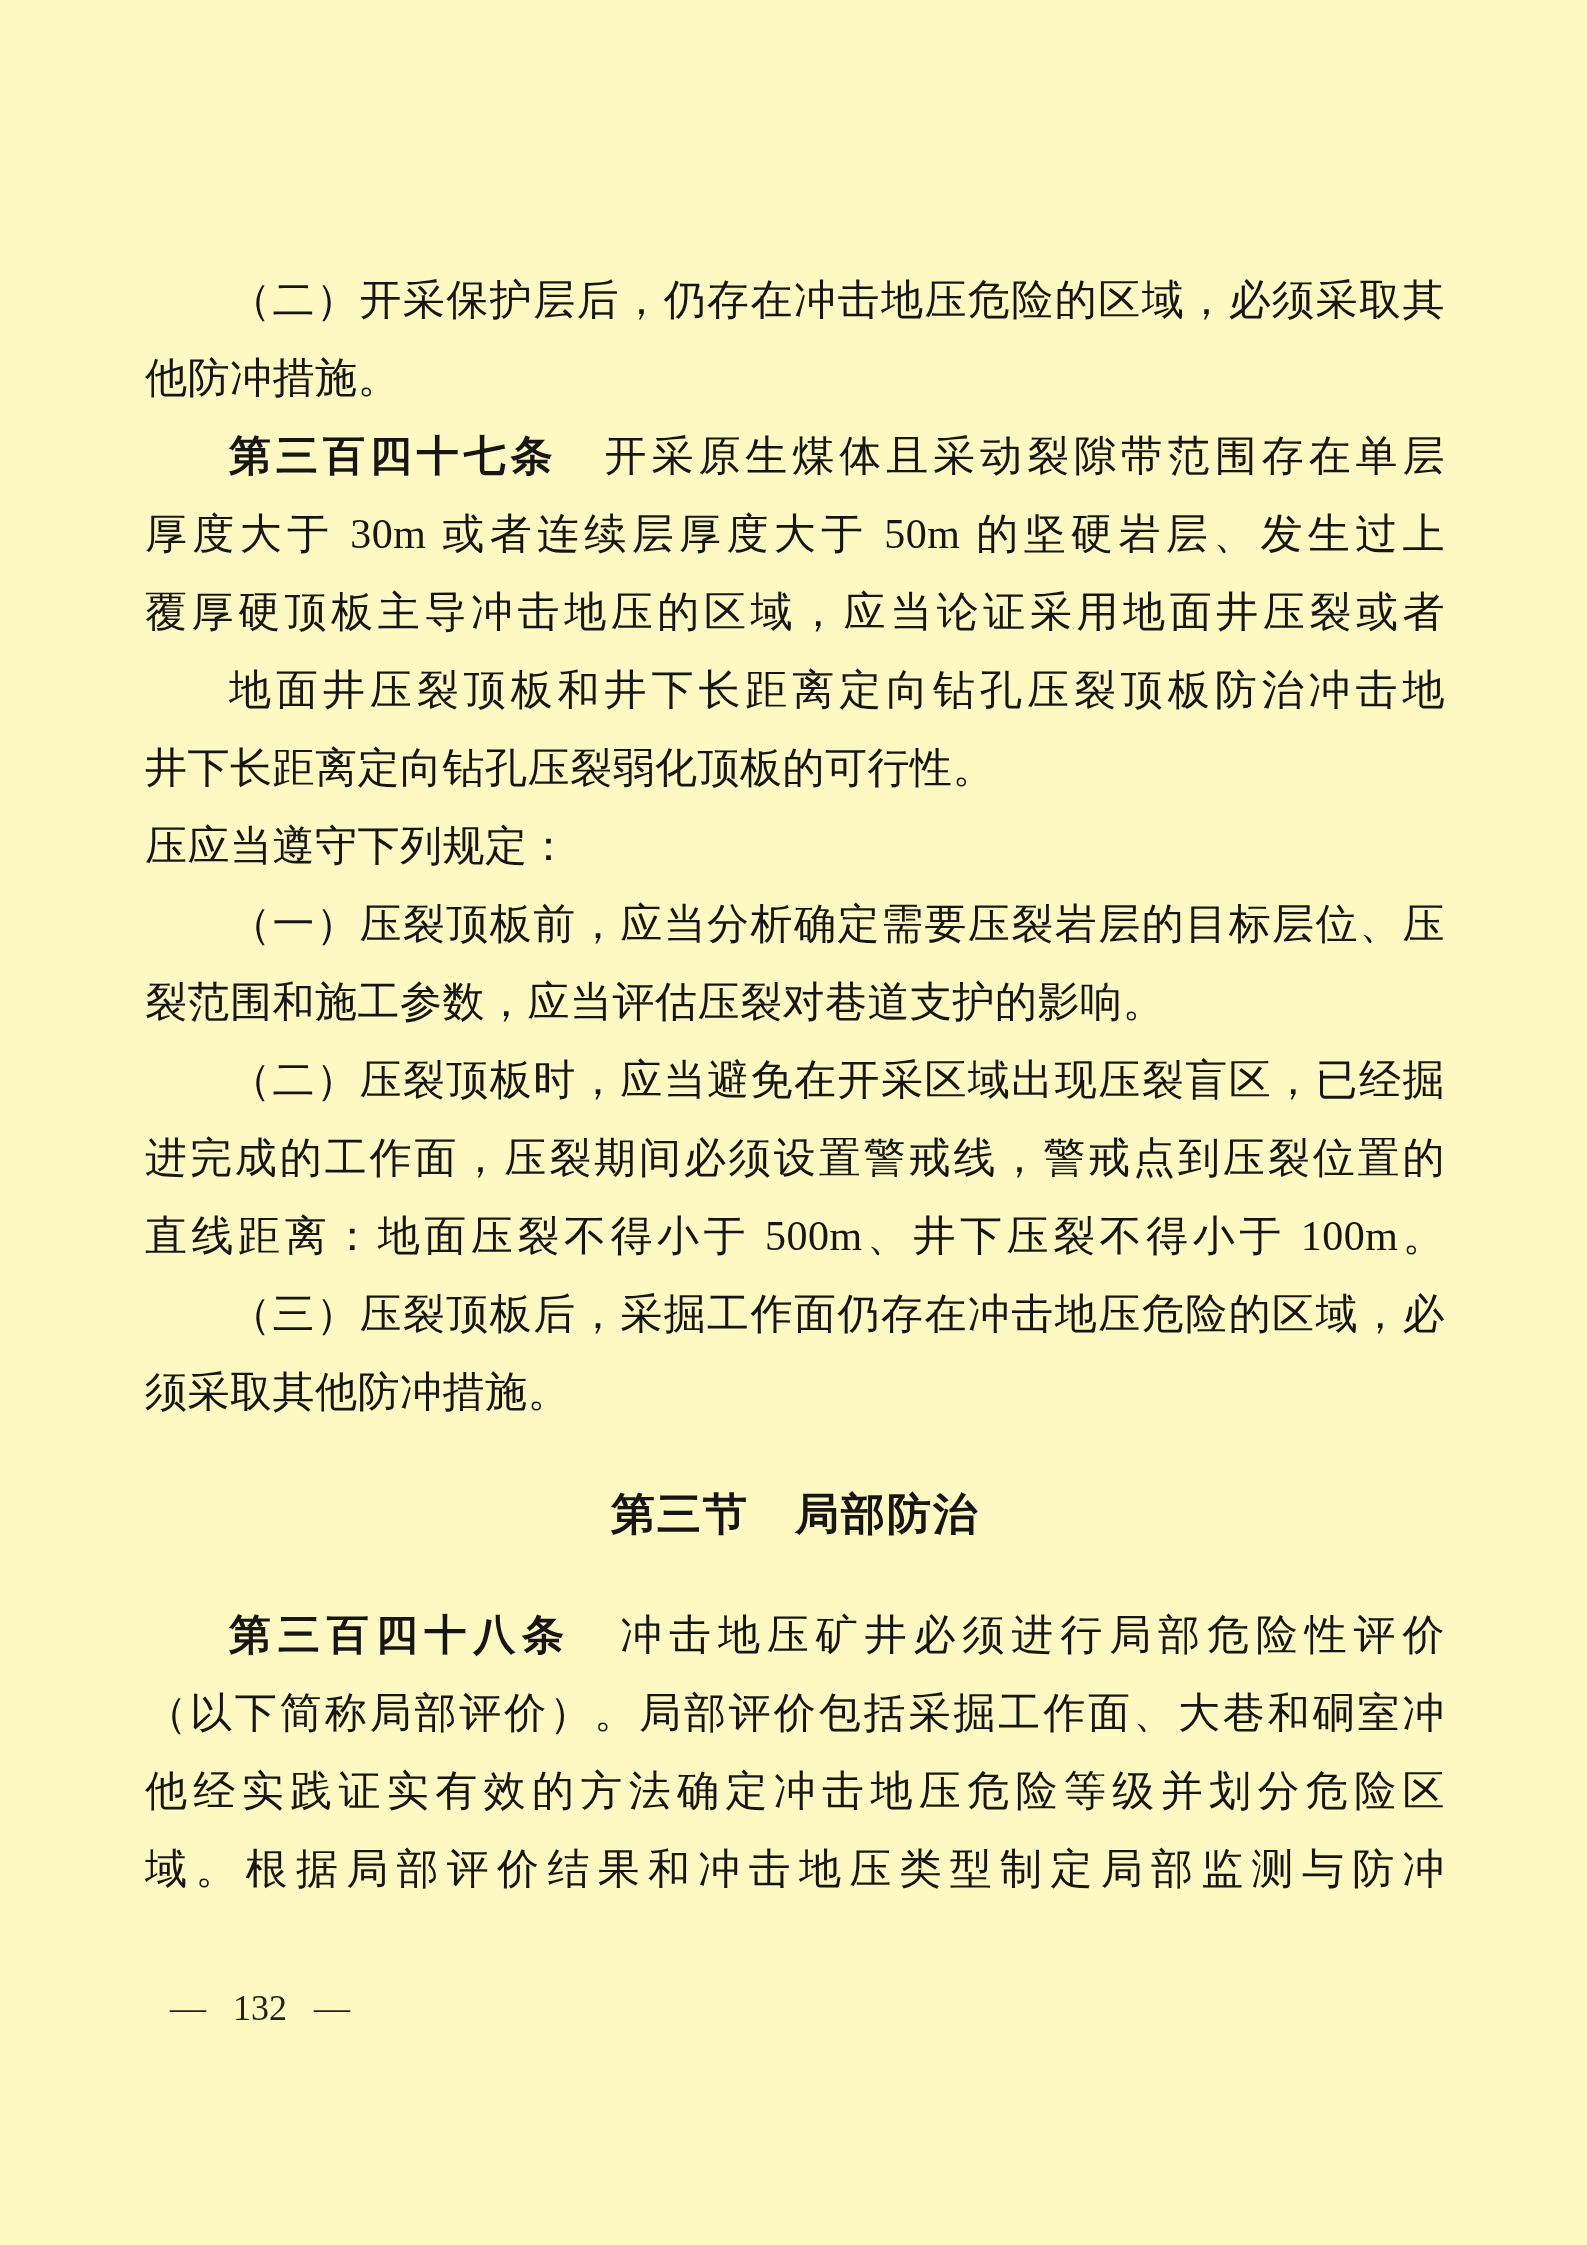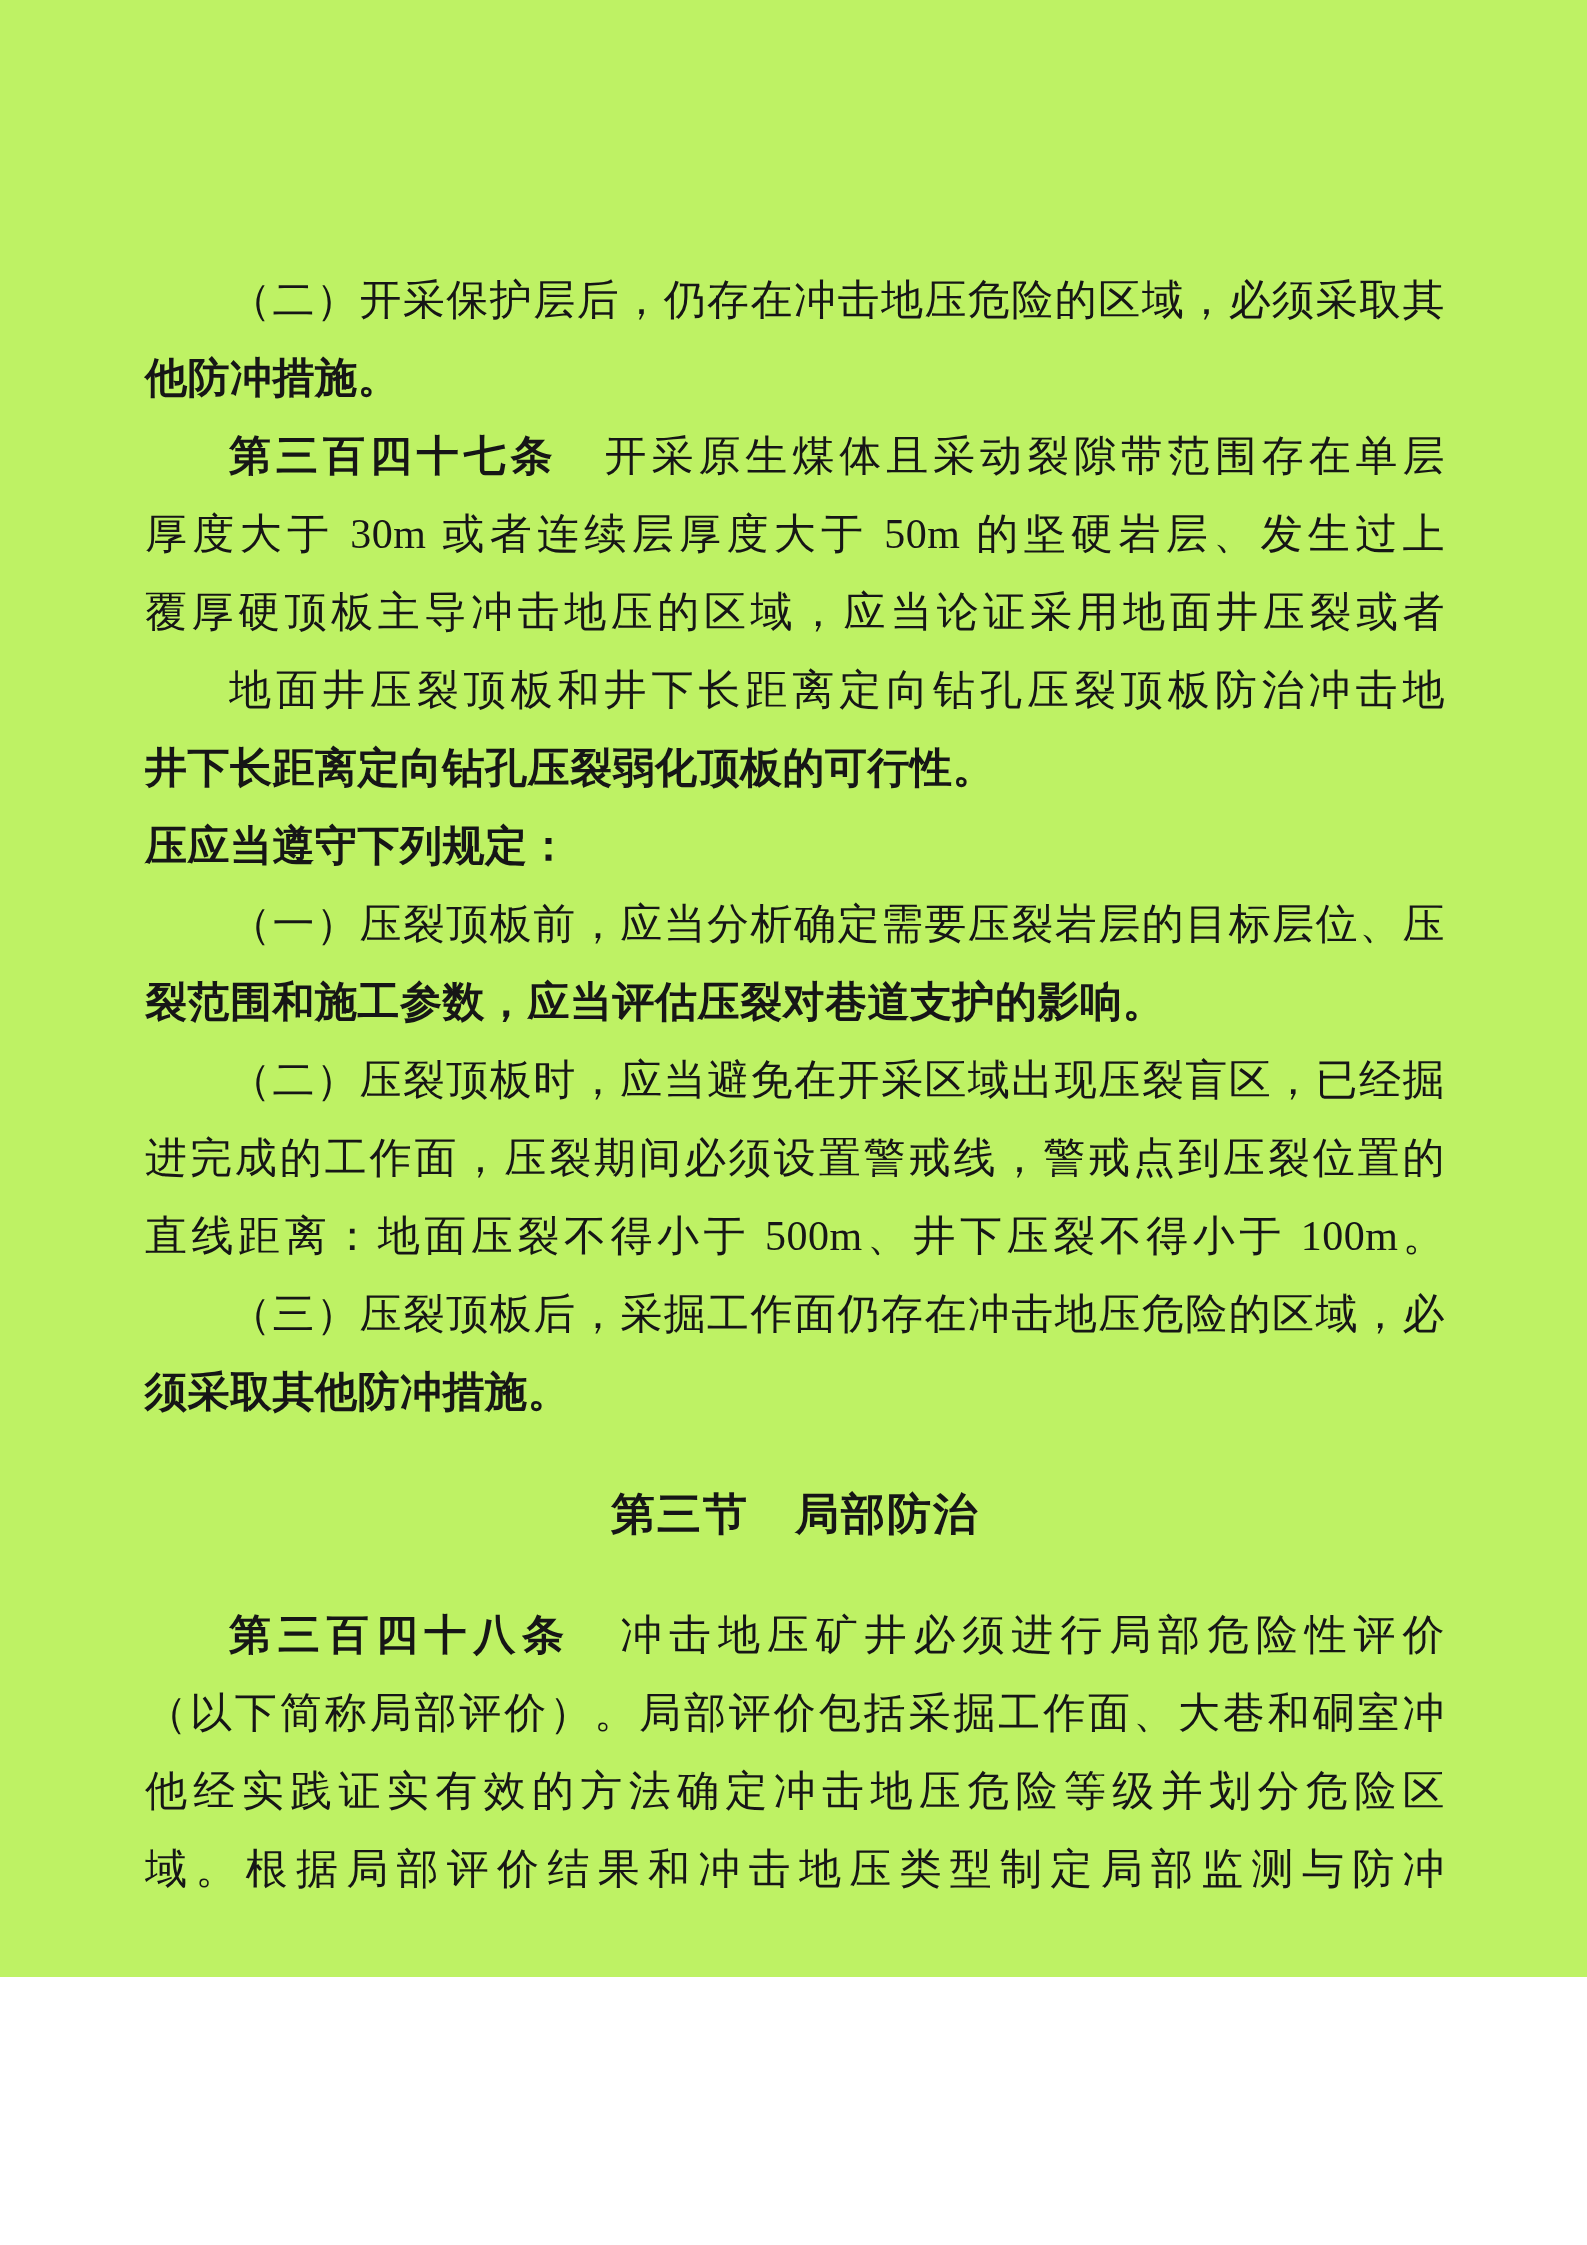--- a/index.html
+++ b/index.html
@@ -3,22 +3,22 @@
 <meta charset="utf-8">
 <style>
   html, body {
     margin: 0;
     padding: 0;
     background: #ffffff;
   }
   .page {
     position: relative;
     width: 1587px;
-    height: 1977px;
-    background: #bef264;
+    height: 2245px;
+    background: #fef9c3;
     overflow: hidden;
     font-family: "Liberation Serif", "DejaVu Serif", serif;
     color: #161616;
   }
   .text-column {
     position: absolute;
     left: 145px;
     top: 261px;
     width: 1300px;
   }
@@ -32,21 +32,20 @@
     text-align: justify;
     text-align-last: justify;
     overflow: visible;
   }
   .line.indent {
     padding-left: 84px;
   }
   .line.endline {
     text-align: center;
     text-align-last: left;
-    font-weight: bold;
   }
   .article-no {
     font-family: Liberation Mono, monospace;
     font-weight: 700;
   }
   .heading {
     box-sizing: border-box;
     width: 1300px;
     height: 78px;
     line-height: 78px;

